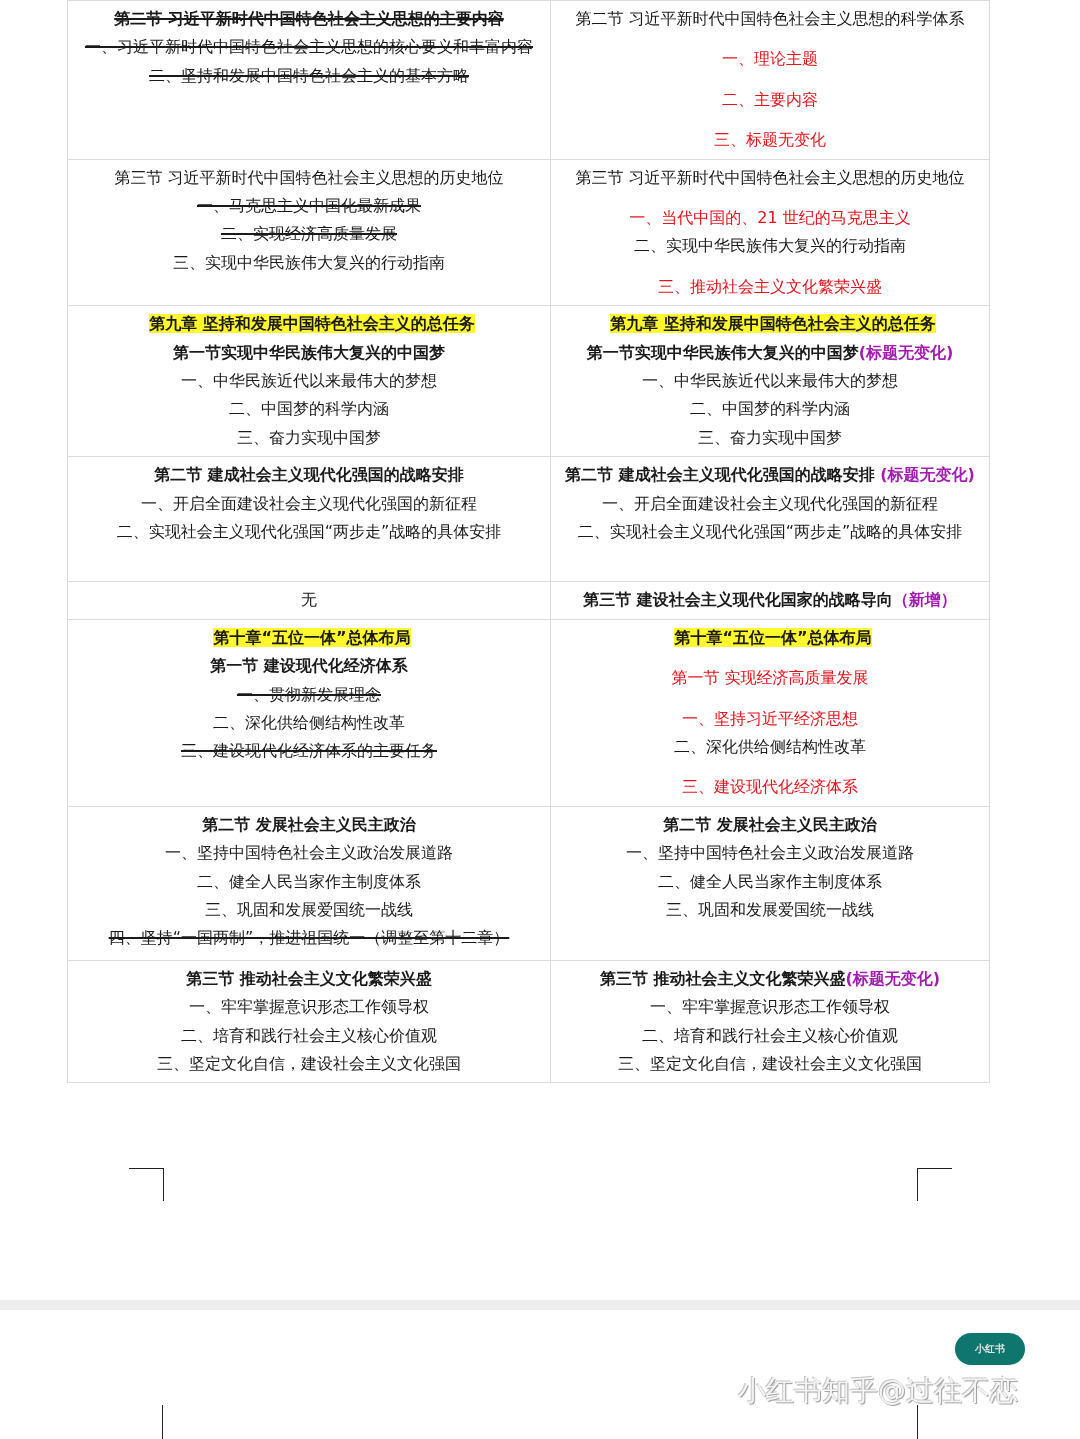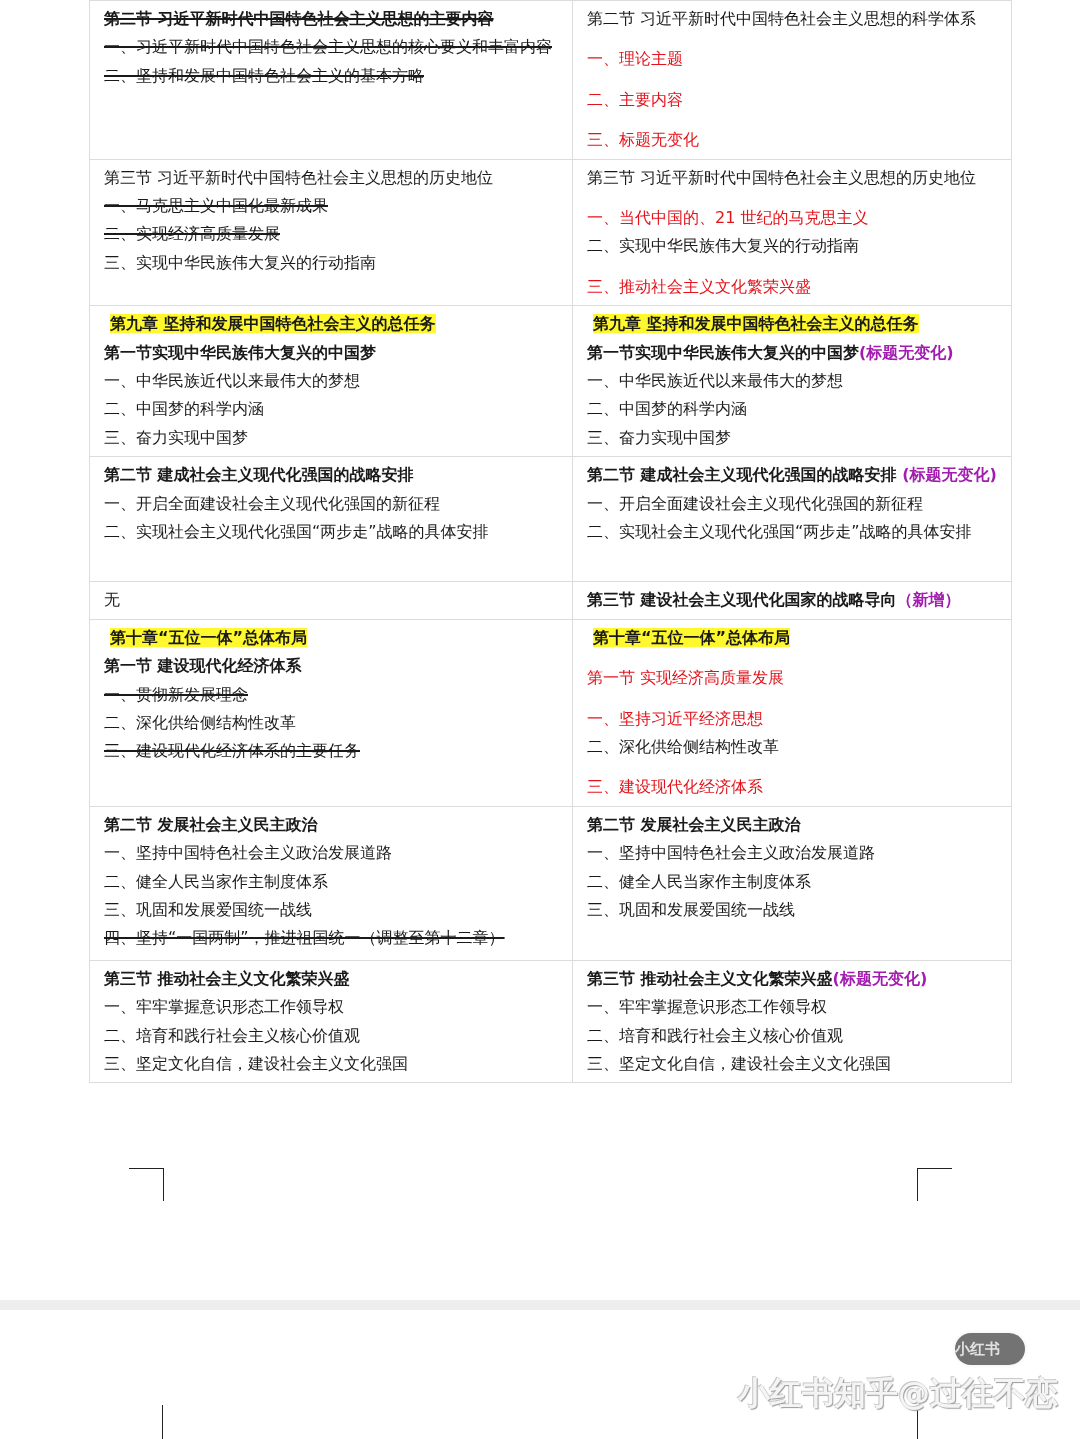--- a/index.html
+++ b/index.html
@@ -2,21 +2,21 @@
 <html><head>
 <meta charset="utf-8">
 <style>
   html, body { margin: 0; padding: 0; }
   body {
     width: 1080px; height: 1439px; background: #ffffff; position: relative; overflow: hidden;
     font-family: "DejaVu Sans", "Liberation Sans", sans-serif; color: #1a1a1a;
   }
   .page1 { position: absolute; left: 0; top: 0; width: 1080px; height: 1300px; background: #fff; }
   table.cmp {
-    position: absolute; left: 89px; top: 0; width: 922px; border-collapse: collapse; table-layout: fixed;
+    position: absolute; left: 67px; top: 0; width: 922px; border-collapse: collapse; table-layout: fixed; text-align: center;
   }
   table.cmp td {
     border: 1px solid #dcdcdc; vertical-align: top; padding: 4px 14px 4px 14px;
     font-size: 16px; line-height: 28.4px;
   }
   table.cmp td.l { width: 454px; }
   table.cmp td.r { width: 410px; }
   .ln { display: block; white-space: nowrap; }
   .wrap { white-space: normal; }
   .b { font-weight: bold; }
@@ -26,26 +26,26 @@
   .hl { background: #fff82f; font-weight: bold; margin-left: 6px; }
   .corner { position: absolute; border-color: #222; border-style: solid; width: 34px; height: 32px; }
   .c-tl { left: 129px; top: 1168px; border-width: 1px 1px 0 0; }
   .c-tr { left: 917px; top: 1168px; border-width: 1px 0 0 1px; }
   .gap { position: absolute; left: 0; top: 1300px; width: 1080px; height: 10px; background: #eeeeee; }
   .page2 { position: absolute; left: 0; top: 1310px; width: 1080px; height: 129px; background: #fff; }
   .c-bl { position: absolute; left: 162px; top: 1405px; width: 0; height: 34px; border-left: 1px solid #222; }
   .c-br { position: absolute; left: 917px; top: 1405px; width: 0; height: 34px; border-left: 1px solid #222; }
   .badge {
     position: absolute; left: 955px; top: 1333px; width: 70px; height: 32px; border-radius: 16px;
-    background: #737373; box-shadow: 0 0 4px rgba(0,0,0,0.08); color: #e2e2e2; font-size: 15px; font-weight: bold;
-    text-align: left; line-height: 32px;
+    background: #0f766e; box-shadow: 0 0 4px rgba(0,0,0,0.08); color: #e2e2e2; font-size: 10px; font-weight: bold;
+    text-align: center; line-height: 32px;
   }
   .wm {
-    position: absolute; left: 738px; top: 1372px; font-size: 32px; color: #f4f4f4;
-    text-shadow: 1px 1px 1px #9a9a9a, -1px -1px 0 #c8c8c8; white-space: nowrap; letter-spacing: 0; font-weight: bold;
+    position: absolute; left: 738px; top: 1372px; font-size: 28px; color: #f4f4f4;
+    text-shadow: 1px 1px 1px #9a9a9a, -1px -1px 0 #c8c8c8; white-space: nowrap; letter-spacing: 0;
   }
 </style>
 </head>
 <body>
 
 <div class="page1">
   <table class="cmp">
     <tbody>
 
       <tr>

